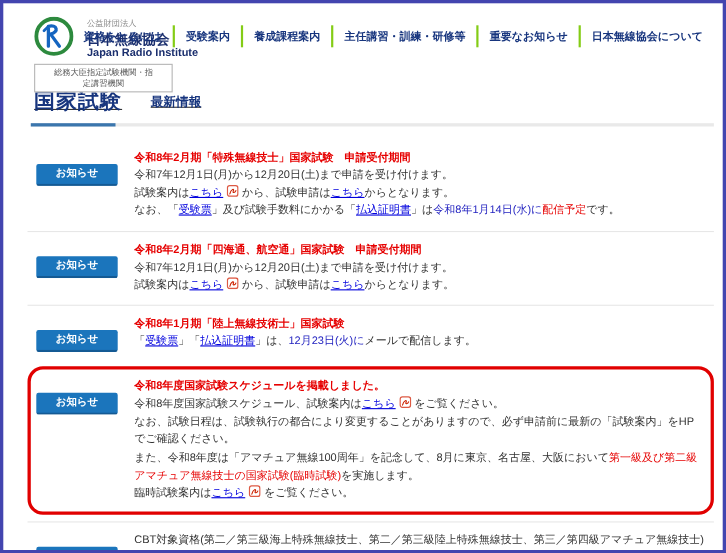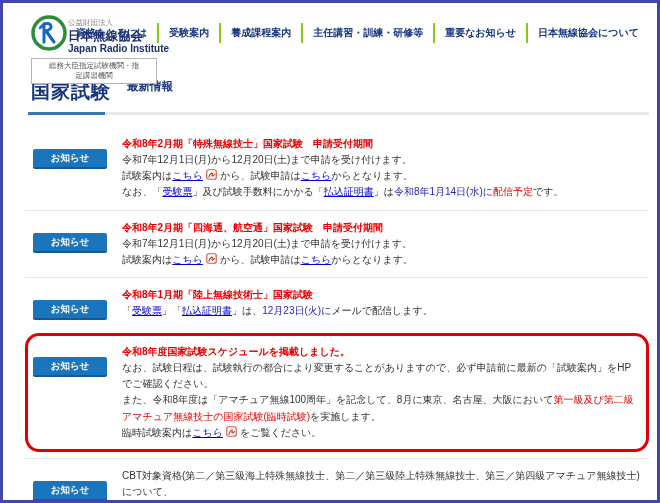--- a/index.html
+++ b/index.html
@@ -18,37 +18,37 @@
   body{
     width:660px;height:503px;overflow:hidden;
     border:3px solid var(--frame-border);
     font-family:"Liberation Sans","DejaVu Sans",sans-serif;
     color:var(--text);
     position:relative;
   }
   
   .header{position:relative;height:64px;}
   .logo{position:absolute;left:28px;top:8px;cursor:pointer;}
-  .logo-top{display:flex;align-items:center;gap:1px;}
+  .logo-top{display:flex;align-items:center;gap:12px;}
   .emblem{width:36px;height:36px;flex-shrink:0;}
   .org-type{font-size:7.5px;color:#888;}
   .org-name{font-size:12.5px;font-weight:bold;color:#1b2f6e;line-height:1.15;}
   .org-name-en{font-size:10px;font-weight:bold;color:#1b2f6e;line-height:1.1;}
   .org-subtitle{
     margin-top:4px;border:1px solid #b5b5b5;background:#fff;
     font-size:7.5px;color:#555;text-align:center;padding:2px 16px;width:126px;
   }
   .nav{position:absolute;right:8px;top:20px;display:flex;align-items:center;}
   .nav-item{
     font-size:10px;font-weight:bold;color:var(--navy);
     padding:3px 10px;border-left:2px solid #84cc16;cursor:pointer;white-space:nowrap;
   }
   .nav-item:first-child{border-left:none;}
   
-  .page-title-row{margin:12px 8px 0 28px;display:flex;align-items:flex-start;gap:16px;}
+  .page-title-row{margin:12px 8px 0 28px;display:flex;align-items:center;gap:26px;text-decoration:underline;}
   .page-title{font-size:19px;font-weight:bold;color:var(--navy);letter-spacing:1px;}
   .page-subtitle{font-size:11.5px;font-weight:bold;color:var(--navy);}
   .title-underline{margin:7px 8px 0 25px;height:3px;background:#e9e9e9;position:relative;}
   .title-underline::before{
     content:"";position:absolute;left:0;top:0;height:3px;width:77px;background:#3b76ad;
   }
   
   .news-list{margin:12px 8px 0 22px;}
   .divider{height:1px;background:var(--divider);margin:0;}
   .news-item{display:flex;align-items:flex-start;padding:9px 0 9px 8px;}
@@ -150,20 +150,24 @@
           <div class="news-line"><span>「</span><a class="link">受験票</a><span>」「</span><a class="link">払込証明書</a><span>」は、</span><span class="navy">12月23日(火)に</span><span>メールで配信します。</span></div>
         </div>
     </div>
   </div>
 
   <div class="news-item highlighted">
     <div class="badge">お知らせ</div>
     <div class="news-content">
       <div class="news-title">令和8年度国家試験スケジュールを掲載しました。</div>
       <div class="news-lines">
+          <div class="news-line"><span>令和8年度国家試験スケジュール、試験案内は</span><a class="link">こちら</a><span class="pdf-icon"><svg viewBox="0 0 12 12">
+                <rect x="0.8" y="0.8" width="10.4" height="10.4" rx="2.2" fill="#ffffff" stroke="#dd5a44" stroke-width="1.3"></rect>
+                <path d="M3.2 9 C4.4 3.8, 8.2 3.4, 6.6 6.4 C5.6 8.4, 8.6 7.8, 9.2 5.8" stroke="#cc2200" stroke-width="1.1" fill="none" stroke-linecap="round"></path>
+              </svg></span><span>をご覧ください。</span></div>
           <div class="news-line"><span>なお、試験日程は、試験執行の都合により変更することがありますので、必ず申請前に最新の「試験案内」をHPでご確認ください。</span></div>
           <div class="news-line"><span>また、令和8年度は「アマチュア無線100周年」を記念して、8月に東京、名古屋、大阪において</span><span class="red">第一級及び第二級アマチュア無線技士の国家試験(臨時試験)</span><span>を実施します。</span></div>
           <div class="news-line"><span>臨時試験案内は</span><a class="link">こちら</a><span class="pdf-icon"><svg viewBox="0 0 12 12">
                 <rect x="0.8" y="0.8" width="10.4" height="10.4" rx="2.2" fill="#ffffff" stroke="#dd5a44" stroke-width="1.3"></rect>
                 <path d="M3.2 9 C4.4 3.8, 8.2 3.4, 6.6 6.4 C5.6 8.4, 8.6 7.8, 9.2 5.8" stroke="#cc2200" stroke-width="1.1" fill="none" stroke-linecap="round"></path>
               </svg></span><span>をご覧ください。</span></div>
         </div>
     </div>
   </div>
 <div class="divider"></div>

